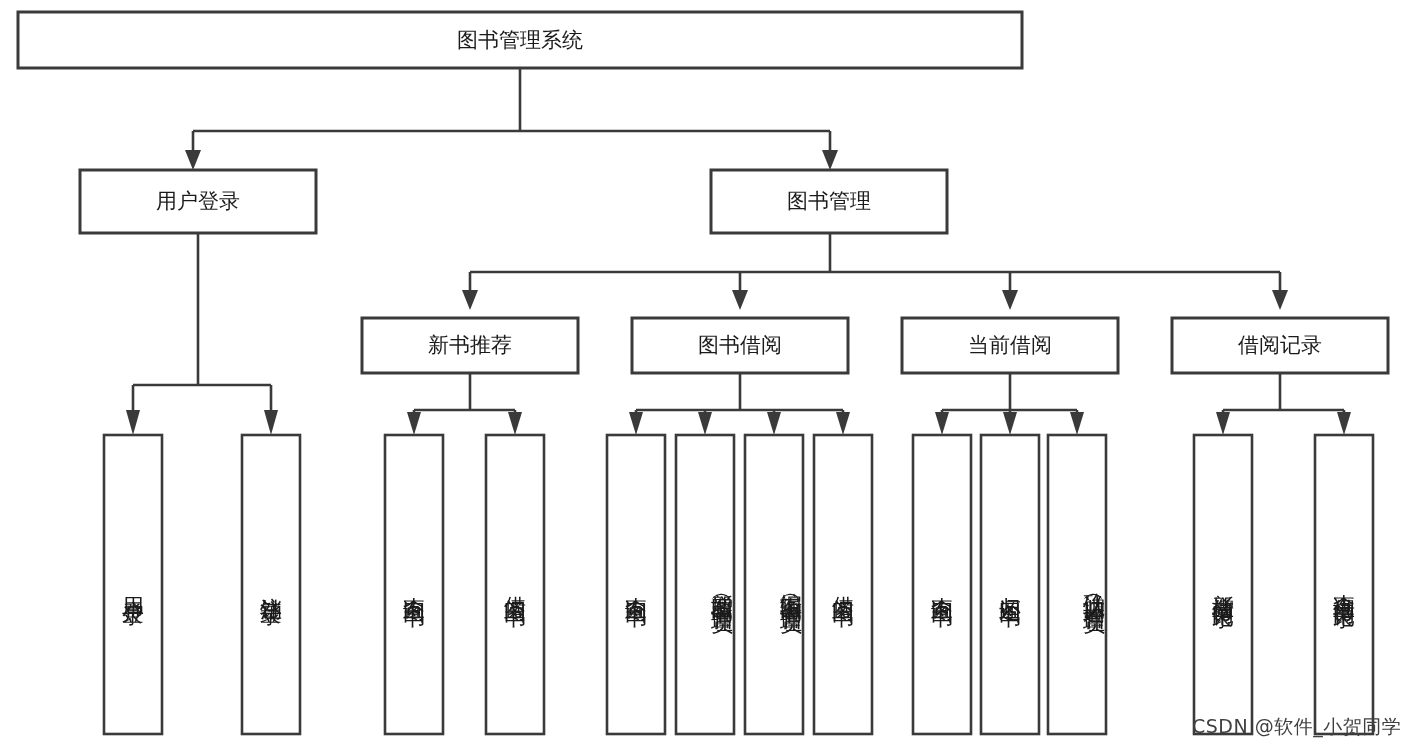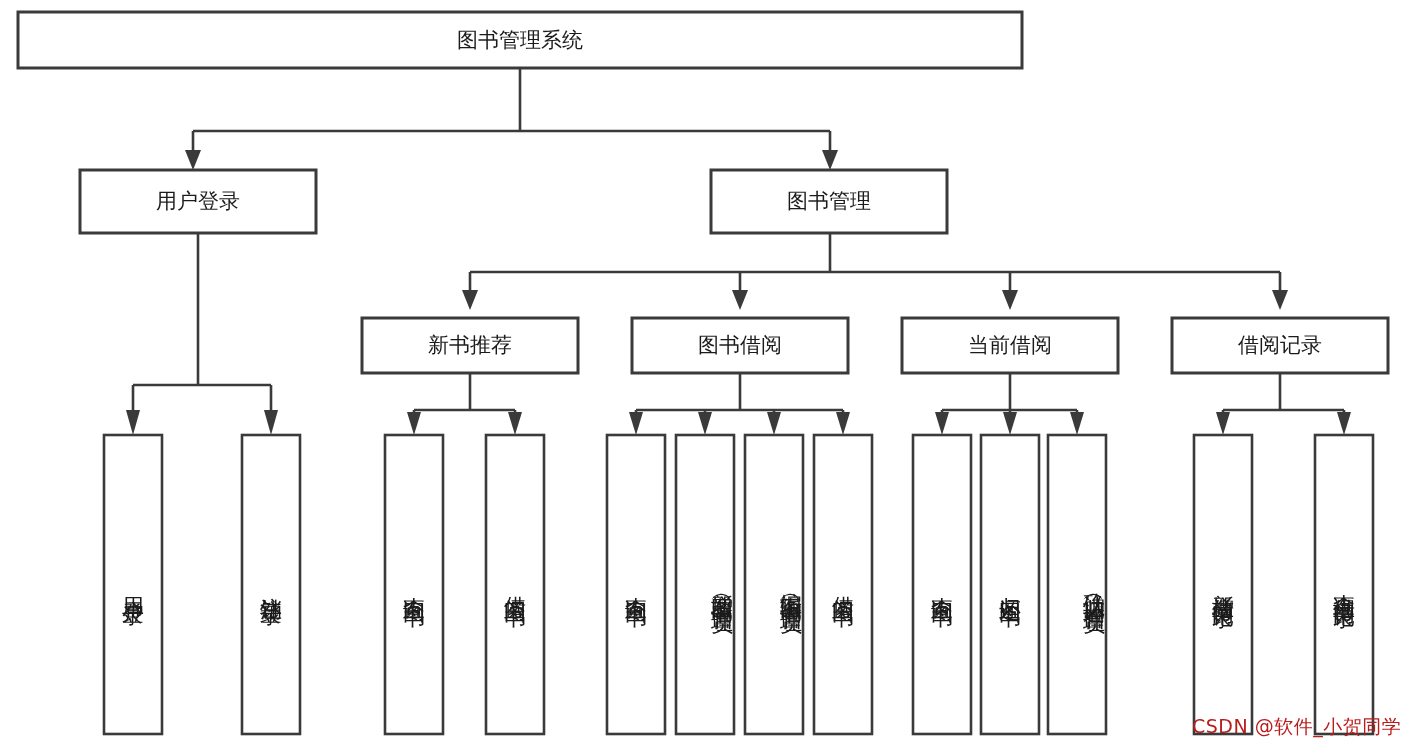--- a/index.html
+++ b/index.html
@@ -67,21 +67,21 @@
     line-height: 1.08;
     letter-spacing: 3px;
     color: #1b1b1b;
     white-space: nowrap;
     pointer-events: none;
   }
   .watermark {
     position: absolute;
     font-family: "DejaVu Sans", "Liberation Sans", sans-serif;
     font-size: 19px;
-    color: #b91c1c;
+    color: #404040;
     white-space: nowrap;
     letter-spacing: 0.5px;
   }
 </style>
 </head>
 <body>
 
 <div id="diagram-root">
 
   <svg id="tree-svg" viewBox="0 0 1405 747">

